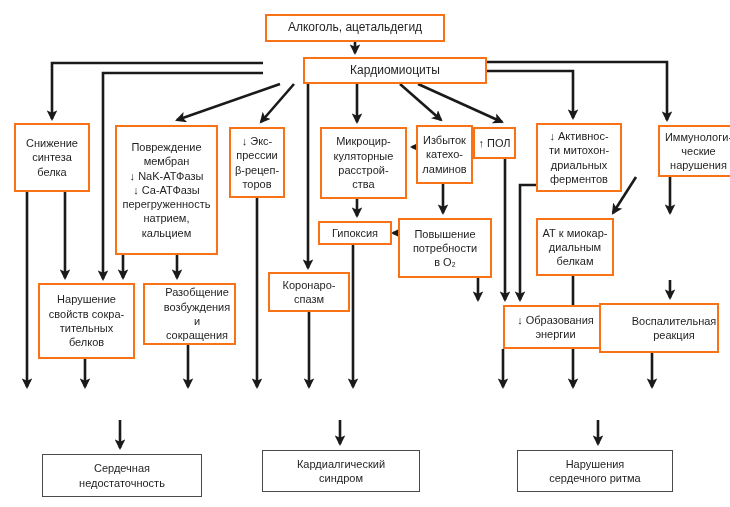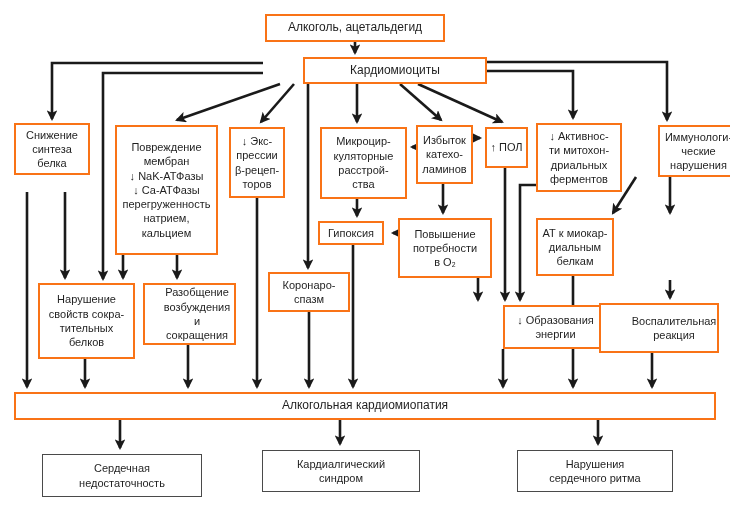--- a/index.html
+++ b/index.html
@@ -12,29 +12,29 @@
     position:absolute;box-sizing:border-box;background:#ffffff;
     border:2px solid #f97316;display:flex;align-items:center;justify-content:center;
     text-align:center;white-space:pre-line;font-size:11px;line-height:1.3;
     color:#1f1f1f;padding:1px 2px;z-index:2;
   }
   .node.big{font-size:12px;}
   .node.thin{border-width:1.5px;border-color:#4a4a4a;}
   
   #n-alcohol{left:265px;top:14px;width:180px;height:28px;}
   #n-cardio{left:263px;top:57px;width:184px;height:27px;margin-left:40px;}
-  #n-protein{left:14px;top:123px;width:76px;height:52px;}
+  #n-protein{left:14px;top:123px;width:76px;height:69px;}
   #n-membrane{left:115px;top:125px;width:103px;height:130px;}
   #n-beta{left:229px;top:127px;width:56px;height:71px;}
   #n-micro{left:320px;top:127px;width:87px;height:72px;}
   #n-catechol{left:416px;top:125px;width:57px;height:59px;}
-  #n-pol{left:485px;top:127px;width:43px;height:41px;}
+  #n-pol{left:473px;top:127px;width:43px;height:32px;}
   #n-mito{left:536px;top:123px;width:86px;height:69px;}
   #n-immune{left:658px;top:125px;width:81px;height:52px;}
-  #n-hypoxia{left:318px;top:221px;width:66px;height:24px;}
+  #n-hypoxia{left:318px;top:221px;width:74px;height:24px;}
   #n-o2{left:398px;top:218px;width:94px;height:60px;}
   #n-atmyo{left:536px;top:218px;width:78px;height:58px;}
   #n-atcomplex{left:624px;top:218px;width:96px;height:62px;}
   #n-contractile{left:38px;top:283px;width:97px;height:76px;}
   #n-uncouple{left:143px;top:283px;width:93px;height:62px;padding-left:17px;}
   #n-coronary{left:268px;top:272px;width:82px;height:40px;}
   #n-energy{left:455px;top:305px;width:105px;height:44px;margin-left:48px;}
   #n-inflam{left:599px;top:303px;width:120px;height:50px;padding-left:32px;}
   #n-acm{left:14px;top:392px;width:702px;height:28px;}
   #n-hf{left:42px;top:454px;width:160px;height:43px;}
@@ -138,21 +138,20 @@
 белков</div>
   <div class="node" id="n-uncouple">Разобщение
 возбуждения и
 сокращения</div>
   <div class="node" id="n-coronary">Коронаро-
 спазм</div>
   <div class="node" id="n-energy">↓ Образования
 энергии</div>
   <div class="node" id="n-inflam">Воспалительная
 реакция</div>
-  <div class="node big" id="n-acm">Алкогольная кардиомиопатия</div>
   <div class="node thin" id="n-hf">Сердечная
 недостаточность</div>
   <div class="node thin" id="n-cs">Кардиалгический
 синдром</div>
   <div class="node thin" id="n-rhythm">Нарушения
 сердечного ритма</div>
 
 </div>
 
 </body></html>

